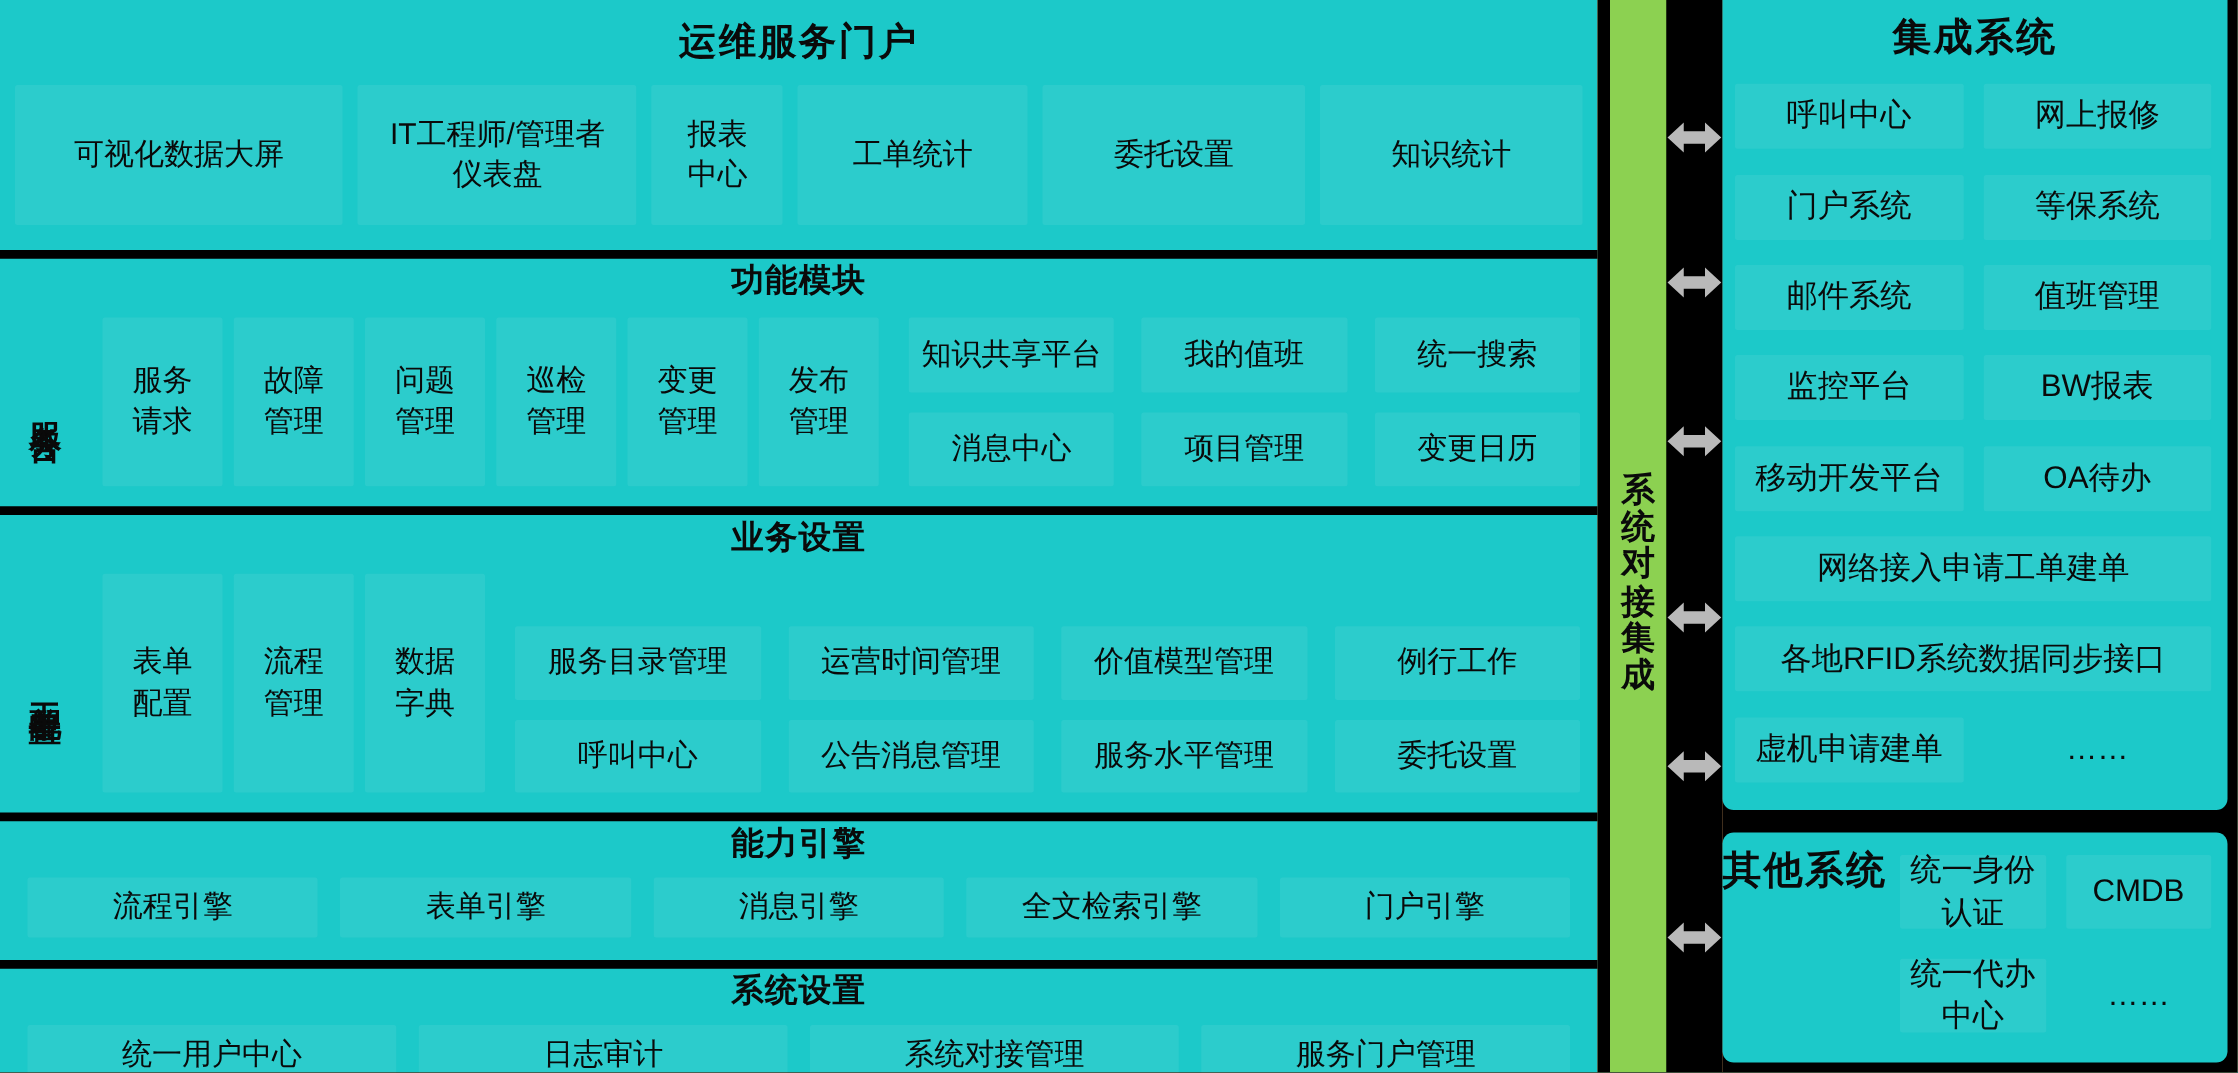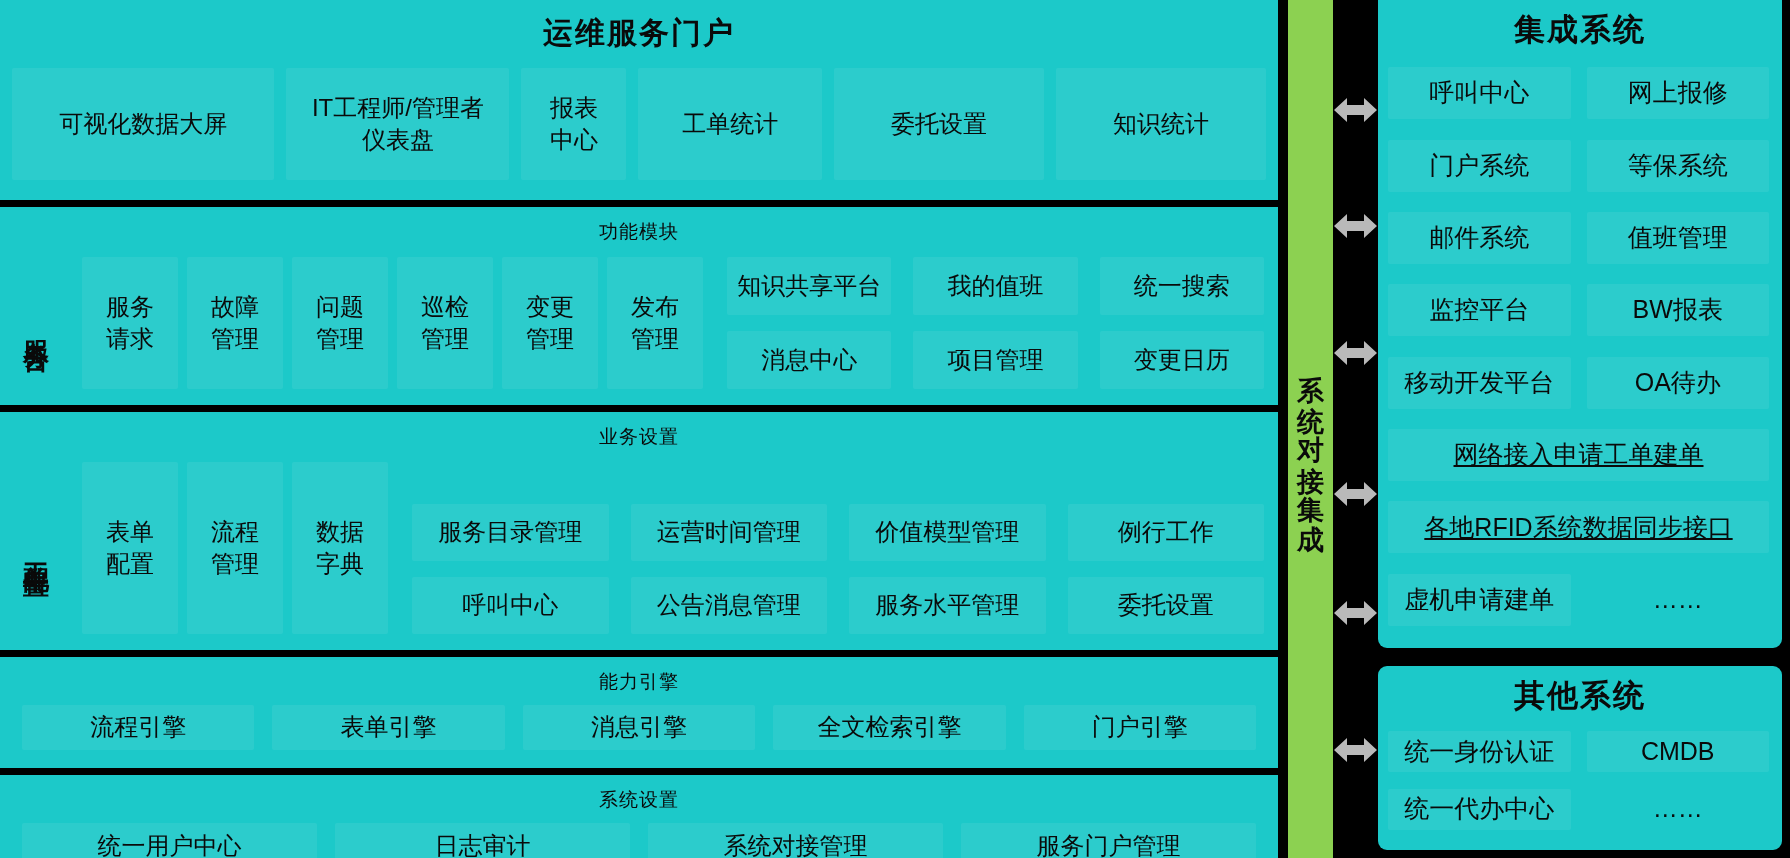--- a/index.html
+++ b/index.html
@@ -7,21 +7,21 @@
     position:relative;width:1790px;height:858px;overflow:hidden;
     font-family:"Liberation Sans","DejaVu Sans",sans-serif;
     color:#0a0a0a;background:#fdba74;
   }
   
   .left-panel{position:absolute;left:0;top:0;width:1278px;height:858px;background:#1cc9c9;display:flex;flex-direction:column;}
   .hdiv{height:7px;background:#000;flex:none;}
   .bottom-bar{height:8px;background:#000;flex:none;}
   .panel-title{flex:none;text-align:center;font-size:30px;font-weight:bold;padding-top:13px;letter-spacing:2px;}
   .sec{flex:none;display:flex;flex-direction:column;}
-  .sec-header{flex:none;text-align:center;font-size:19px;font-weight:normal;padding-top:12px;letter-spacing:1px;}
+  .sec-header{flex:none;text-align:center;font-size:26px;font-weight:bold;letter-spacing:1px;}
   .chip{
     background:rgba(255,255,255,0.07);border-radius:2px;
     display:flex;align-items:center;justify-content:center;
     text-align:center;white-space:pre-line;font-size:24px;line-height:1.35;
   }
   
   .dash-row{flex:1;display:flex;gap:12px;padding:14px 12px 20px 12px;}
   .dash-cell{display:flex;}
   .dash-cell .chip{width:100%;}
   
@@ -42,27 +42,27 @@
   .connector{position:absolute;left:1278px;top:0;width:100px;height:858px;background:#000;}
   .green-bar{position:absolute;left:10px;top:0;width:45px;height:100%;background:#8cd151;display:flex;align-items:center;justify-content:center;}
   .green-bar .vtext{
     writing-mode:vertical-lr;text-orientation:upright;
     font-size:27px;font-weight:600;letter-spacing:30px;margin-bottom:-30px;color:#0a0a0a;
   }
   .arrow{position:absolute;left:55px;width:45px;height:30px;}
   
   .right-col{position:absolute;left:1378px;top:0;width:412px;height:858px;background:#000;}
   .right-top{position:absolute;top:0;left:0;width:404px;height:648px;background:#1cc9c9;border-radius:0 0 9px 9px;display:flex;flex-direction:column;}
-  .right-bottom{position:absolute;top:666px;left:0;width:404px;height:184px;background:#1cc9c9;border-radius:9px;display:flex;flex-direction:column;}
+  .right-bottom{position:absolute;top:666px;left:0;width:404px;height:184px;background:#1cc9c9;border-radius:9px;display:flex;flex-direction:row;}
   .rp-title{flex:none;text-align:center;font-size:31px;font-weight:bold;padding-top:9px;letter-spacing:2px;}
   .rp-body{flex:1;display:flex;flex-direction:column;padding:6px 13px 12px 10px;}
   .pair-row{flex:1;display:flex;gap:16px;align-items:center;}
   .pair-row .chip{flex:1;height:72%;font-size:25px;}
   .full-row{flex:1;display:flex;align-items:center;}
-  .full-row .chip{flex:1;height:72%;font-size:25px;text-decoration:underline;}
+  .full-row .chip{flex:1;height:72%;font-size:25px;}
 </style>
 </head>
 <body>
 
 <div id="app">
 
   <div class="left-panel">
 
     <div class="sec" style="height:200px">
       <div class="panel-title">运维服务门户</div>

